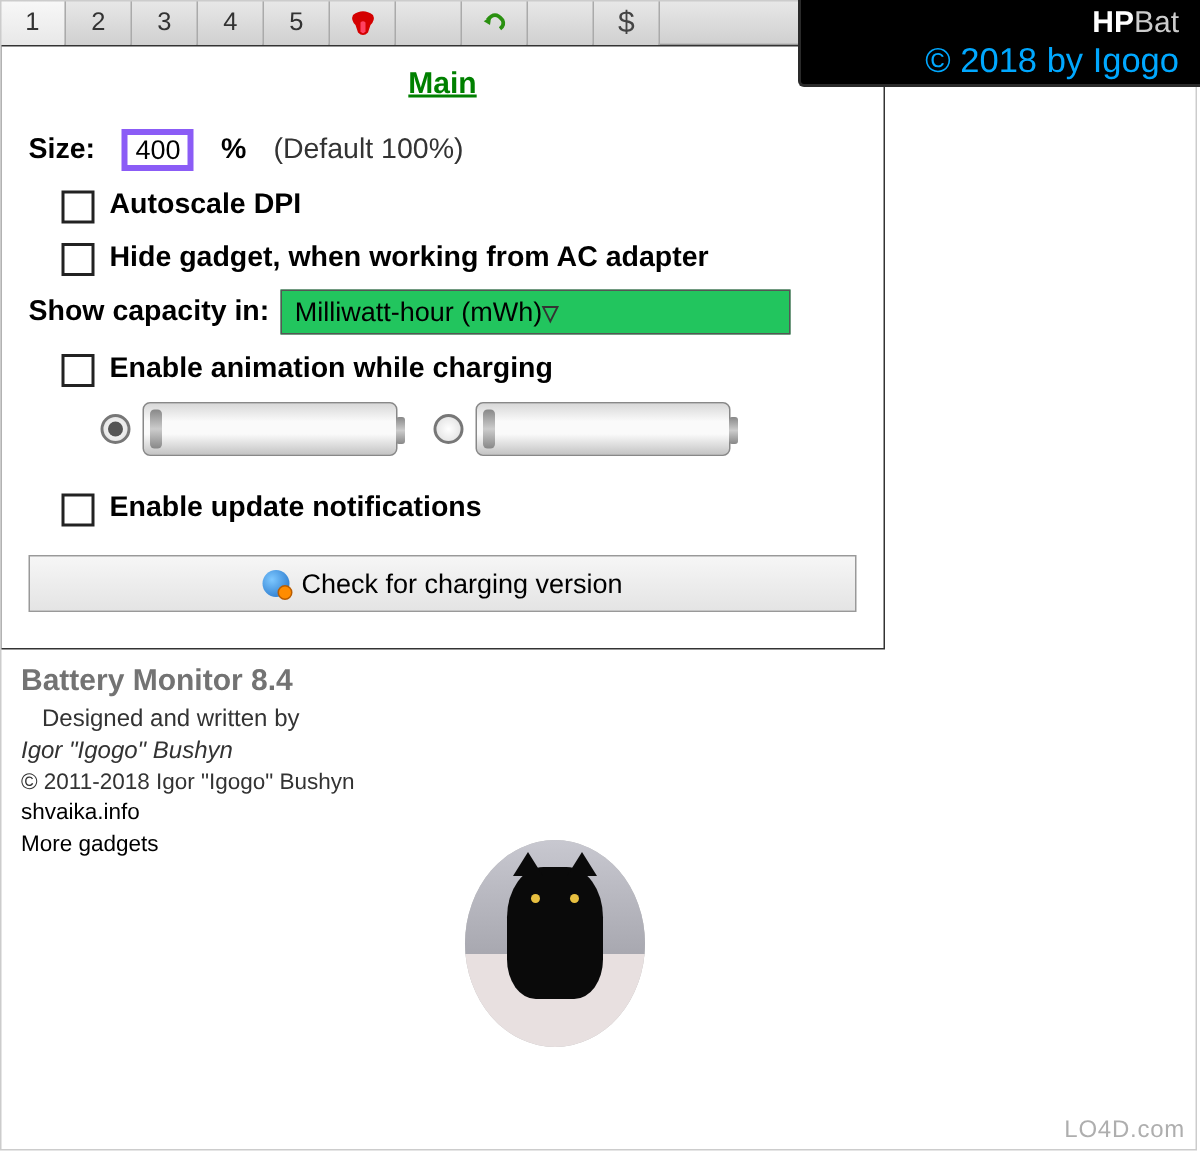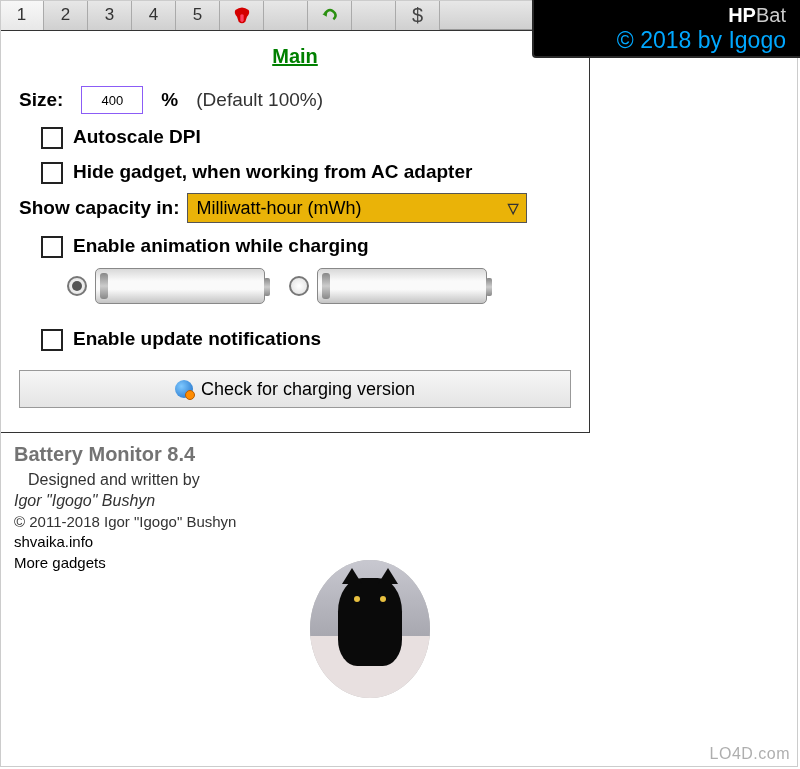--- a/index.html
+++ b/index.html
@@ -51,24 +51,24 @@
     }
     .row {
       display: flex;
       align-items: center;
       gap: 18px;
       margin-bottom: 10px;
       font-size: 19px;
     }
     .row label.bold, .bold { font-weight: bold; }
     .text-input {
-      width: 62px;
+      width: 48px;
       height: 28px;
-      border: 1px solid #8b5cf6;
-      font-size: 13px;
+      border: 4px solid #8b5cf6;
+      font-size: 18px;
       text-align: center;
       font-family: inherit;
     }
     .hint { color: #333; }
     .check-row {
       display: flex;
       align-items: flex-start;
       gap: 10px;
       margin-bottom: 8px;
       margin-left: 22px;
@@ -93,24 +93,23 @@
       margin-bottom: 10px;
       margin-top: 6px;
     }
     .capacity-label { font-size: 19px; font-weight: bold; text-align: right; }
     .dropdown {
       flex: 1;
       height: 30px;
       border: 1px solid #555;
       display: flex;
       align-items: center;
-      justify-content: space-between;
       padding: 0 8px;
       font-size: 18px;
-      background: #eab308;
+      background: #22c55e;
       cursor: pointer;
       max-width: 340px;
     }
     .dropdown .chev { font-size: 14px; font-weight: bold; color: #333; }
     .radio-group {
       display: flex;
       gap: 24px;
       margin-left: 48px;
       margin-top: 8px;
       margin-bottom: 22px;

